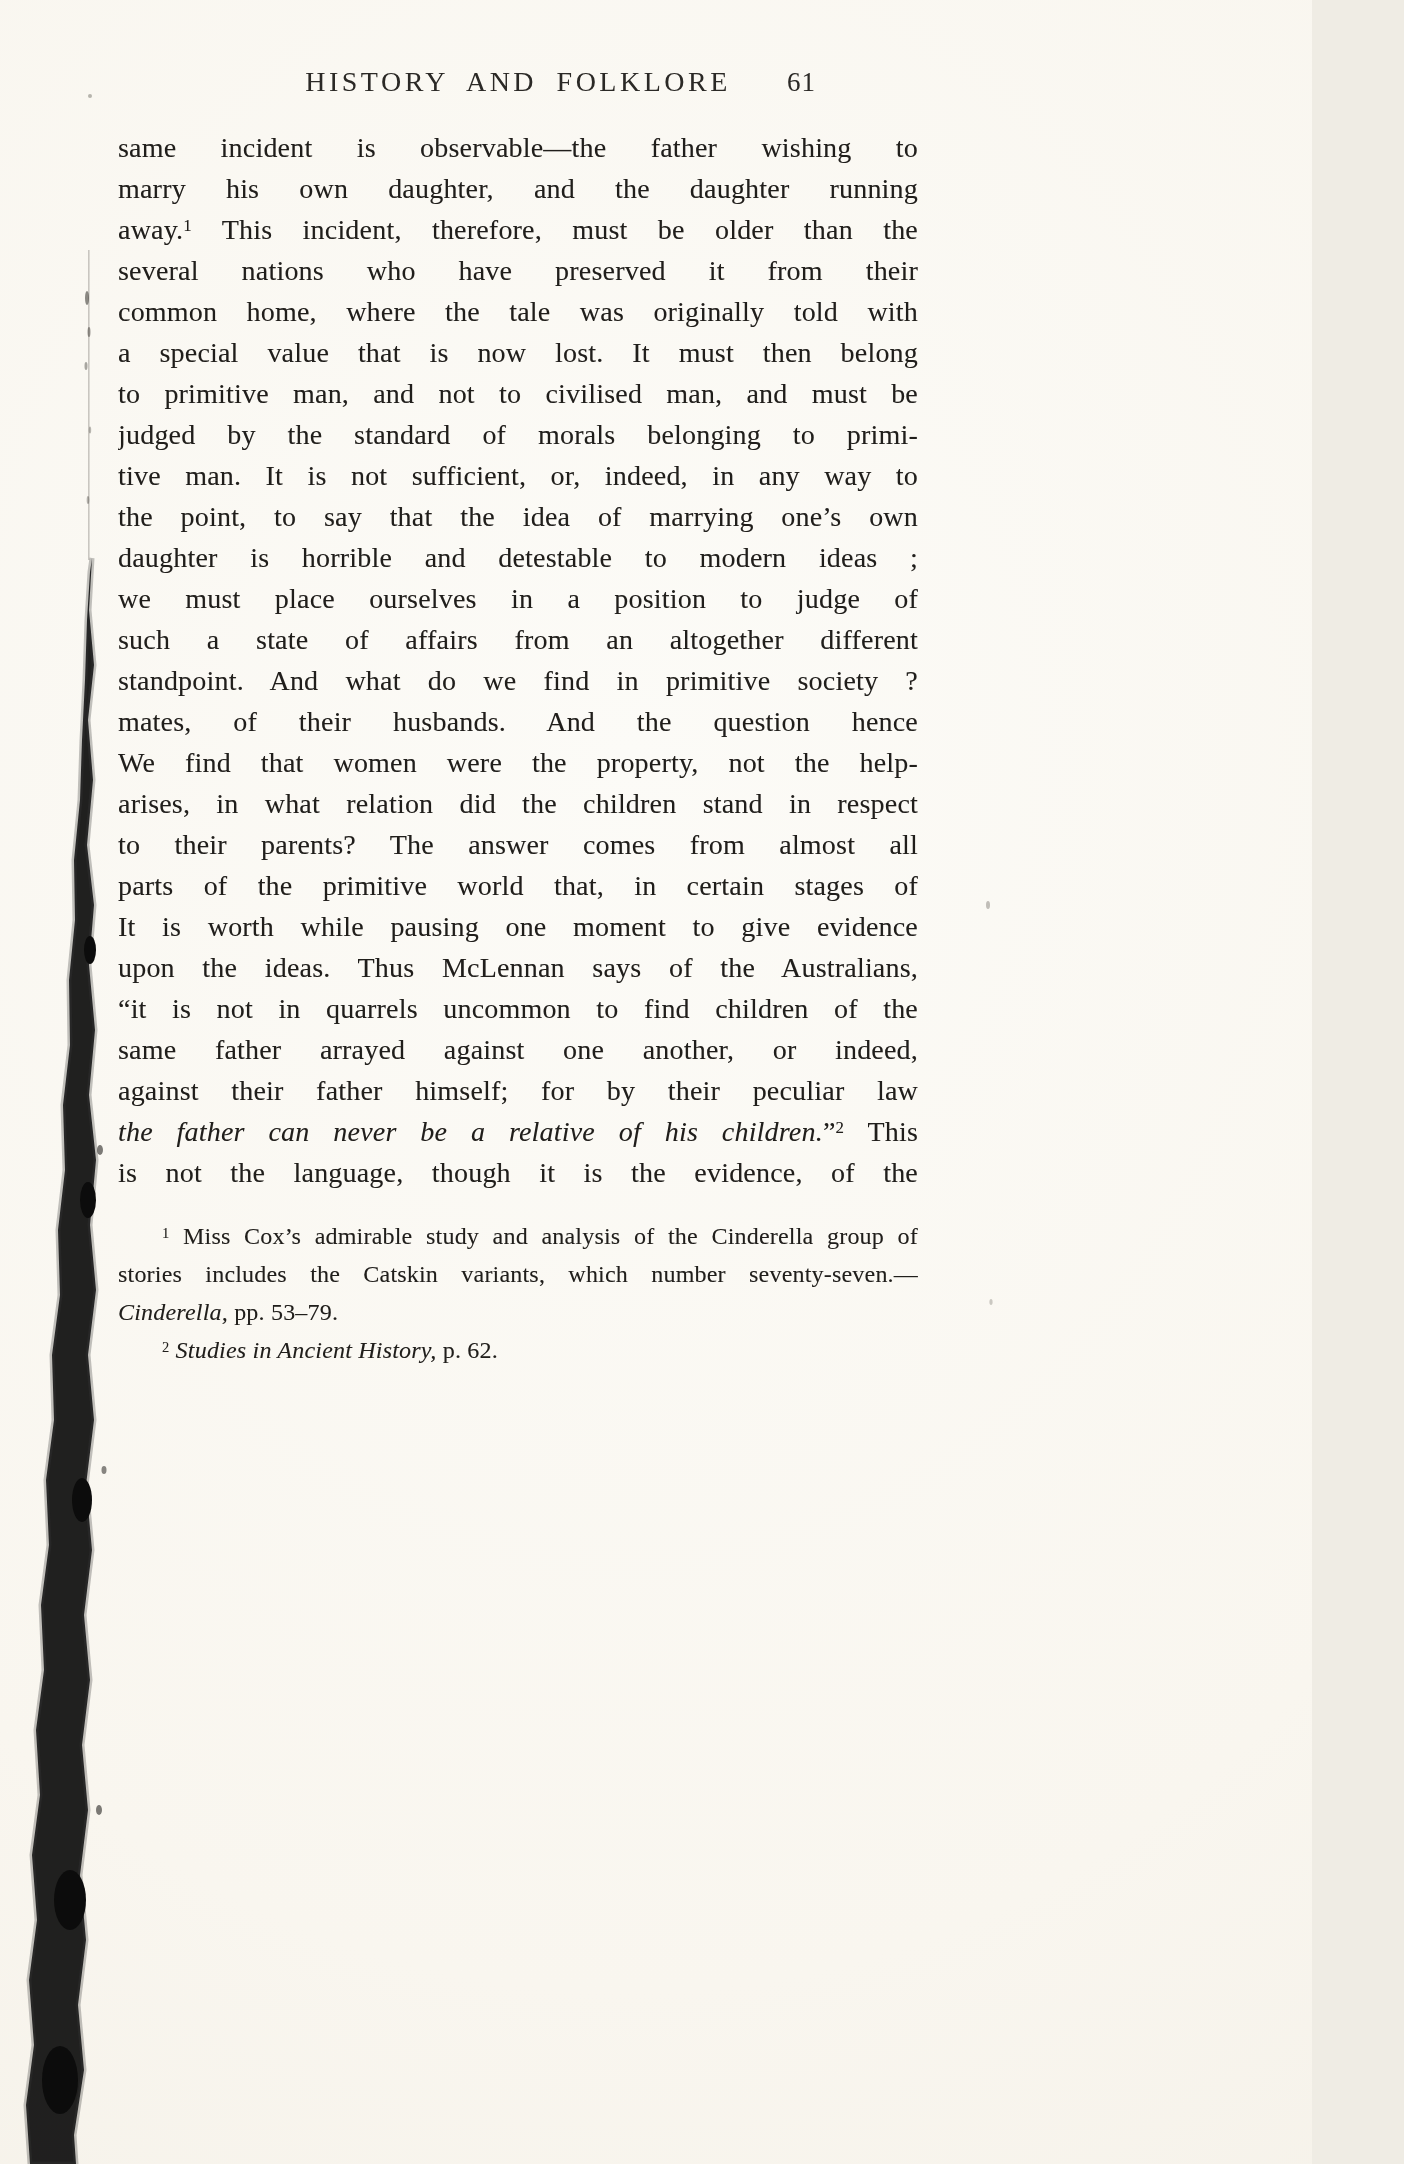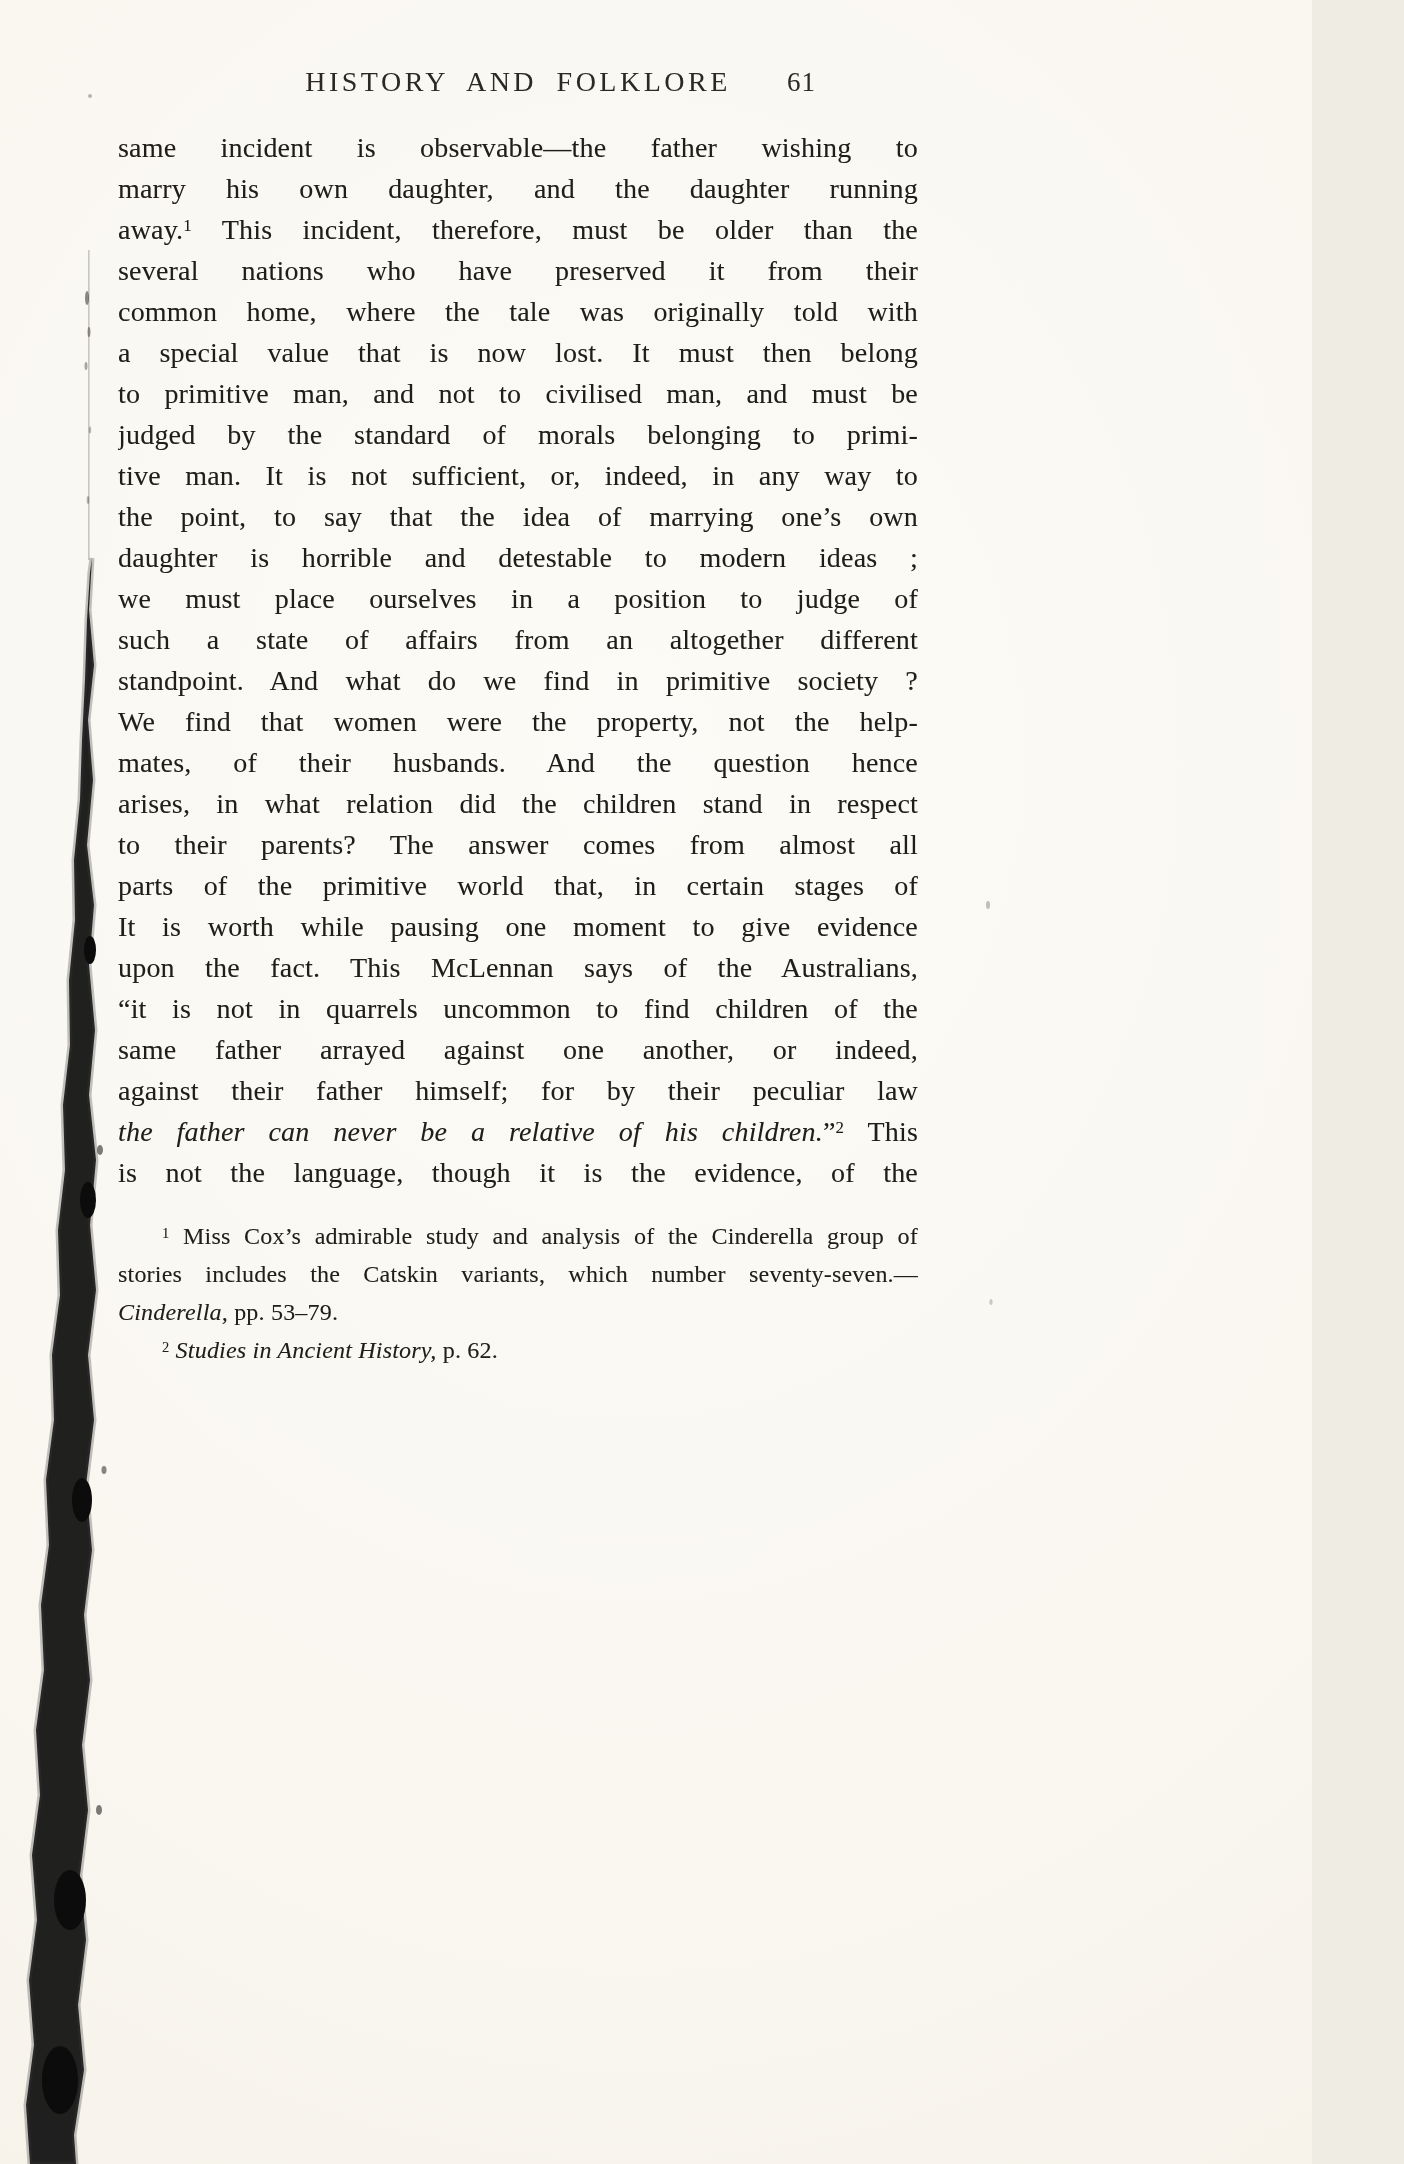--- a/index.html
+++ b/index.html
@@ -98,27 +98,27 @@
         <div class="tline body-line"><span>common home, where the tale was originally told with</span></div>
         <div class="tline body-line"><span>a special value that is now lost. It must then belong</span></div>
         <div class="tline body-line"><span>to primitive man, and not to civilised man, and must be</span></div>
         <div class="tline body-line"><span>judged by the standard of morals belonging to primi-</span></div>
         <div class="tline body-line"><span>tive man. It is not sufficient, or, indeed, in any way to</span></div>
         <div class="tline body-line"><span>the point, to say that the idea of marrying one’s own</span></div>
         <div class="tline body-line"><span>daughter is horrible and detestable to modern ideas ;</span></div>
         <div class="tline body-line"><span>we must place ourselves in a position to judge of</span></div>
         <div class="tline body-line"><span>such a state of affairs from an altogether different</span></div>
         <div class="tline body-line"><span>standpoint. And what do we find in primitive society ?</span></div>
+        <div class="tline body-line"><span>mates, of their husbands. And the question hence</span></div>
         <div class="tline body-line"><span>We find that women were the property, not the help-</span></div>
-        <div class="tline body-line"><span>mates, of their husbands. And the question hence</span></div>
         <div class="tline body-line"><span>arises, in what relation did the children stand in respect</span></div>
         <div class="tline body-line"><span>to their parents? The answer comes from almost all</span></div>
         <div class="tline body-line"><span>parts of the primitive world that, in certain stages of</span></div>
         <div class="tline body-line"><span>It is worth while pausing one moment to give evidence</span></div>
-        <div class="tline body-line"><span>upon the fact. This McLennan says of the Australians,</span></div>
+        <div class="tline body-line"><span>upon the ideas. Thus McLennan says of the Australians,</span></div>
         <div class="tline body-line"><span>“it is not in quarrels uncommon to find children of the</span></div>
         <div class="tline body-line"><span>same father arrayed against one another, or indeed,</span></div>
         <div class="tline body-line"><span>against their father himself; for by their peculiar law</span></div>
         <div class="tline body-line"><span class="italic">the father can never be a relative of his children.</span><span>”</span><sup>2</sup><span> This</span></div>
         <div class="tline body-line"><span>is not the language, though it is the evidence, of the</span></div>
       </div>
 
     <div class="footnotes">
         <div class="tline footnote-line indent"><sup>1</sup><span> Miss Cox’s admirable study and analysis of the Cinderella group of</span></div>
         <div class="tline footnote-line"><span>stories includes the Catskin variants, which number seventy-seven.—</span></div>

